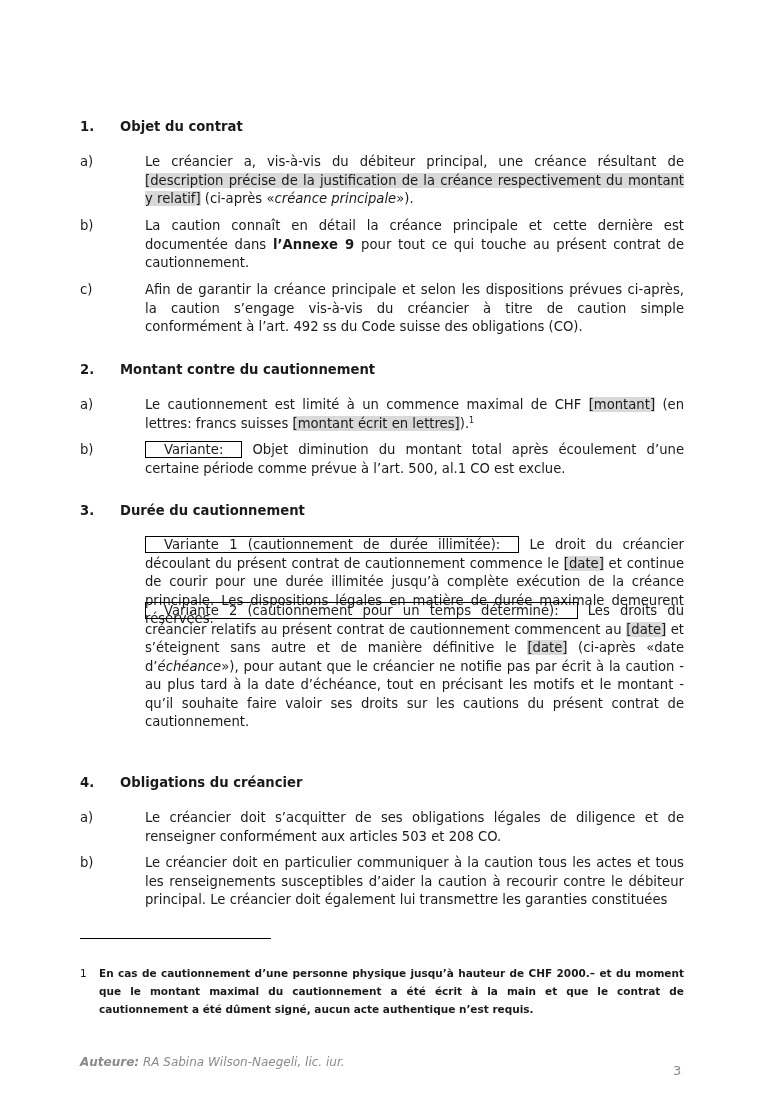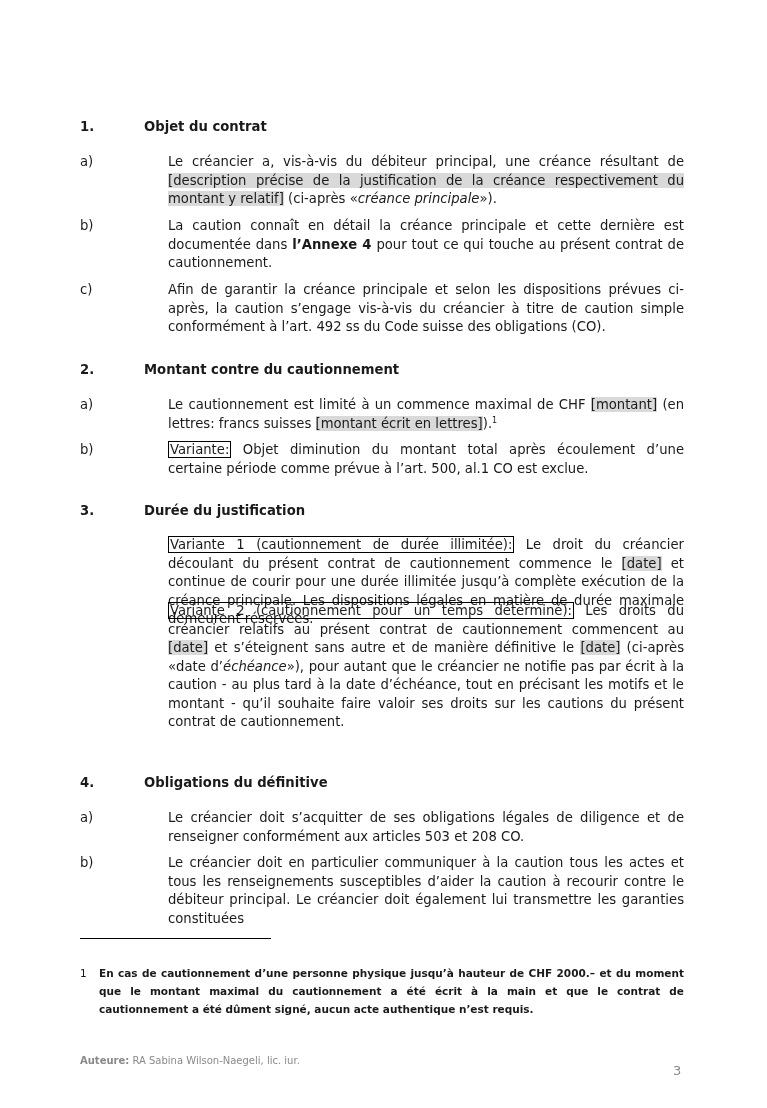--- a/index.html
+++ b/index.html
@@ -1,53 +1,53 @@
 <!DOCTYPE html>
 <html><head>
 <meta charset="utf-8">
 <style>
   html, body { margin: 0; padding: 0; background: #ffffff; }
   body { width: 767px; height: 1108px; position: relative; overflow: hidden;
          font-family: "DejaVu Sans", sans-serif; color: #1a1a1a; }
   .page { position: absolute; left: 0; top: 0; width: 767px; height: 1108px; }
   .heading { position: absolute; left: 80px; width: 610px; font-size: 13.2px; font-weight: bold; line-height: 18px; }
   .heading .num { position: absolute; left: 0; }
-  .heading .ttl { position: absolute; left: 64px; white-space: nowrap; }
+  .heading .ttl { position: absolute; left: 40px; white-space: nowrap; }
   .item { position: absolute; left: 80px; width: 604px; font-size: 13.2px; line-height: 18.5px; }
   .item .lbl { position: absolute; left: 0; top: 0; }
-  .item .txt { margin-left: 88px; text-align: justify; }
+  .item .txt { margin-left: 65px; text-align: justify; }
   .hl { background: #d9d9d9; }
-  .box { border: 1px solid #000; padding: 0 1px; }
+  .box { border: 1px solid #000; padding: 0 18px; }
   .sup { font-size: 8px; vertical-align: super; line-height: 0; }
   .fn-line { position: absolute; left: 80px; top: 938px; width: 191px; height: 0; border-top: 1px solid #000; }
   .footnote { position: absolute; left: 80px; top: 964px; width: 604px; font-size: 10.5px; line-height: 18px; }
   .footnote .fn-num { position: absolute; left: 0; top: 0; }
   .footnote .fn-txt { margin-left: 19px; text-align: justify; font-weight: bold; }
-  .footer-author { position: absolute; left: 80px; top: 1055px; font-size: 10px; color: #8a8a8a; white-space: nowrap; }
+  .footer-author { position: absolute; left: 80px; top: 1055px; font-size: 12px; color: #8a8a8a; white-space: nowrap; font-style: italic; }
   .footer-author b { font-weight: bold; }
   .page-num { position: absolute; left: 673px; top: 1063px; font-size: 13px; color: #8a8a8a; }
 </style>
 </head>
 <body>
 
 <div class="page">
 
   <div class="heading" style="top:118px;">
     <span class="num">1.</span>
     <span class="ttl">Objet du contrat</span>
   </div>
 
   <div class="item" style="top:153px;">
     <span class="lbl">a)</span>
     <div class="txt"><span>Le créancier a, vis-à-vis du débiteur principal, une créance résultant de </span><span class="hl">[description précise de la justification de la créance respectivement du montant y relatif]</span><span> (ci-après «</span><i>créance principale</i><span>»).</span></div>
   </div>
 
   <div class="item" style="top:217px;">
     <span class="lbl">b)</span>
-    <div class="txt"><span>La caution connaît en détail la créance principale et cette dernière est documentée dans </span><b>l’Annexe 4</b><span> pour tout ce qui touche au présent contrat de cautionnement.</span></div>
+    <div class="txt"><span>La caution connaît en détail la créance principale et cette dernière est documentée dans </span><b>l’Annexe 9</b><span> pour tout ce qui touche au présent contrat de cautionnement.</span></div>
   </div>
 
   <div class="item" style="top:281px;">
     <span class="lbl">c)</span>
     <div class="txt">Afin de garantir la créance principale et selon les dispositions prévues ci-après, la caution s’engage vis-à-vis du créancier à titre de caution simple conformément à l’art. 492 ss du Code suisse des obligations (CO).</div>
   </div>
 
   <div class="heading" style="top:361px;">
     <span class="num">2.</span>
     <span class="ttl">Montant contre du cautionnement</span>
@@ -58,34 +58,34 @@
     <div class="txt"><span>Le cautionnement est limité à un commence maximal de CHF </span><span class="hl">[montant]</span><span> (en lettres: francs suisses </span><span class="hl">[montant écrit en lettres]</span><span>).</span><span class="sup">1</span></div>
   </div>
 
   <div class="item" style="top:441px;">
     <span class="lbl">b)</span>
     <div class="txt"><span class="box">Variante:</span><span> Objet diminution du montant total après écoulement d’une certaine période comme prévue à l’art. 500, al.1 CO est exclue.</span></div>
   </div>
 
   <div class="heading" style="top:502px;">
     <span class="num">3.</span>
-    <span class="ttl">Durée du justification</span>
+    <span class="ttl">Durée du cautionnement</span>
   </div>
 
   <div class="item" style="top:536px;">
     <div class="txt"><span class="box">Variante 1 (cautionnement de durée illimitée):</span><span> Le droit du créancier découlant du présent contrat de cautionnement commence le </span><span class="hl">[date]</span><span> et continue de courir pour une durée illimitée jusqu’à complète exécution de la créance principale. Les dispositions légales en matière de durée maximale demeurent réservées.</span></div>
   </div>
 
   <div class="item" style="top:602px;">
     <div class="txt"><span class="box">Variante 2 (cautionnement pour un temps déterminé):</span><span> Les droits du créancier relatifs au présent contrat de cautionnement commencent au </span><span class="hl">[date]</span><span> et s’éteignent sans autre et de manière définitive le </span><span class="hl">[date]</span><span> (ci-après «date d’</span><i>échéance</i><span>»), pour autant que le créancier ne notifie pas par écrit à la caution - au plus tard à la date d’échéance, tout en précisant les motifs et le montant - qu’il souhaite faire valoir ses droits sur les cautions du présent contrat de cautionnement.</span></div>
   </div>
 
   <div class="heading" style="top:774px;">
     <span class="num">4.</span>
-    <span class="ttl">Obligations du définitive</span>
+    <span class="ttl">Obligations du créancier</span>
   </div>
 
   <div class="item" style="top:809px;">
     <span class="lbl">a)</span>
     <div class="txt">Le créancier doit s’acquitter de ses obligations légales de diligence et de renseigner conformément aux articles 503 et 208 CO.</div>
   </div>
 
   <div class="item" style="top:854px;">
     <span class="lbl">b)</span>
     <div class="txt">Le créancier doit en particulier communiquer à la caution tous les actes et tous les renseignements susceptibles d’aider la caution à recourir contre le débiteur principal. Le créancier doit également lui transmettre les garanties constituées</div>

